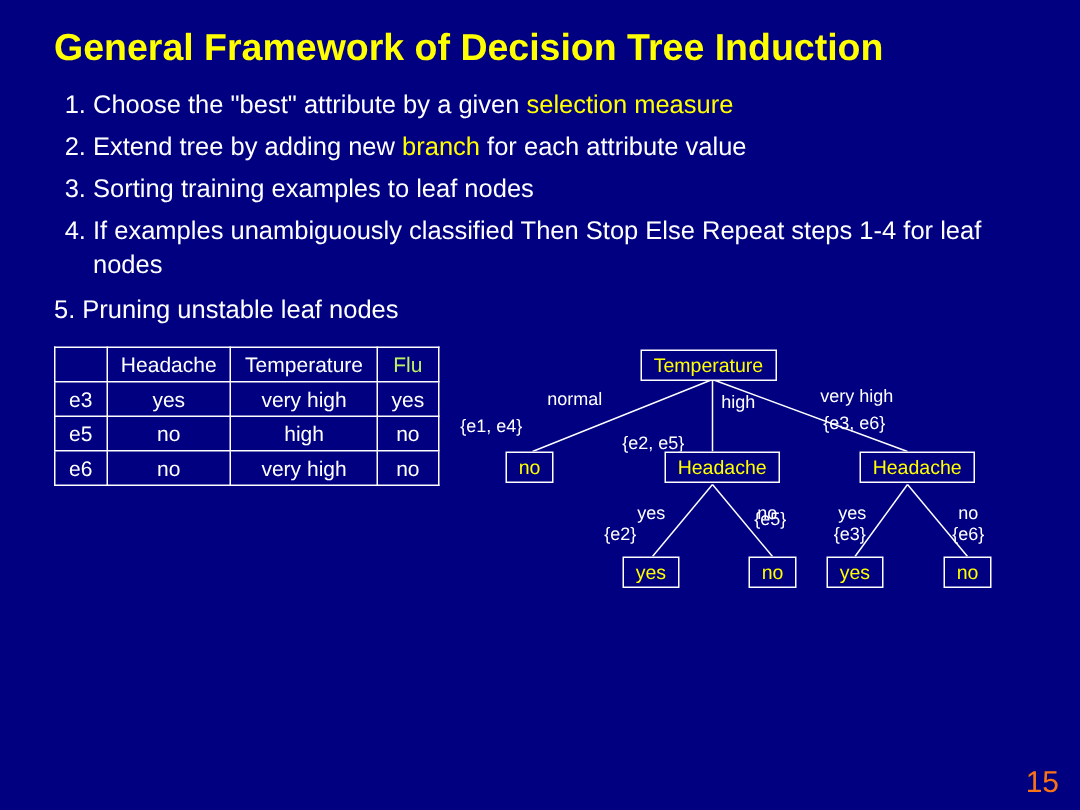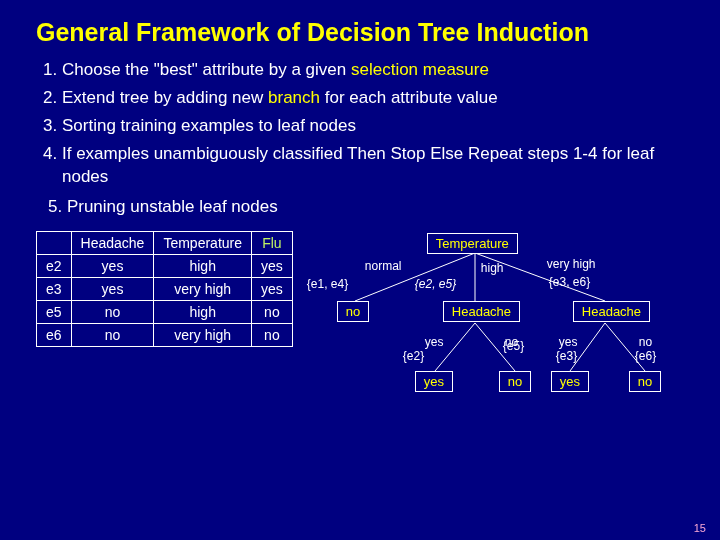--- a/index.html
+++ b/index.html
@@ -31,21 +31,21 @@
     margin: 0 0 8px 0;
     padding-left: 26px;
     line-height: 1.35;
   }
   ol.steps li {
     margin-bottom: 5px;
   }
   .y { color: #ffff00; }
   .aside {
     font-size: 17px;
-    margin: 6px 0 0 12px;
+    margin: 6px 0 0 0;
   }
   .content-row {
     display: flex;
     margin-top: 14px;
     gap: 22px;
   }
   
   .tbl {
     border-collapse: collapse;
     font-size: 14px;
@@ -85,22 +85,22 @@
   }
   svg.edges {
     position: absolute;
     top: 0; left: 0;
     z-index: 1;
   }
   .pagenum {
     position: absolute;
     right: 14px;
     bottom: 6px;
-    color: #f9a8d4;
-    font-size: 11px;
+    color: #f97316;
+    font-size: 20px;
   }
 </style>
 </head>
 <body>
 
 <div class="slide">
 
   <div class="title">General Framework of Decision Tree Induction</div>
 
   <ol class="steps">
@@ -121,26 +121,20 @@
     <table class="tbl">
       <thead>
         <tr>
           <th></th>
           <th>Headache</th>
           <th>Temperature</th>
           <th class="flu">Flu</th>
         </tr>
       </thead>
       <tbody>
-        <tr>
-            <td class="rid">e2</td>
-            <td>yes</td>
-            <td>high</td>
-            <td>yes</td>
-          </tr>
         <tr>
             <td class="rid">e3</td>
             <td>yes</td>
             <td>very high</td>
             <td>yes</td>
           </tr>
         <tr>
             <td class="rid">e5</td>
             <td>no</td>
             <td>high</td>
@@ -166,21 +160,21 @@
         <line x1="290" y1="92" x2="330" y2="140" stroke="#fff"></line>
       </svg>
 
       <div class="node" style="left:112px; top:2px;">Temperature</div>
 
       <div class="ann" style="left:50px; top:28px;">normal</div>
       <div class="ann" style="left:166px; top:30px;">high</div>
       <div class="ann" style="left:232px; top:26px;">very high</div>
 
       <div class="ann" style="left:-8px; top:46px;">{e1, e4}</div>
-      <div class="ann" style="left:100px; top:46px;font-style:italic;">{e2, e5}</div>
+      <div class="ann" style="left:100px; top:57px;">{e2, e5}</div>
       <div class="ann" style="left:234px; top:44px;">{e3, e6}</div>
 
       <div class="node" style="left:22px; top:70px;">no</div>
       <div class="node" style="left:128px; top:70px;">Headache</div>
       <div class="node" style="left:258px; top:70px;">Headache</div>
 
       <div class="ann" style="left:110px; top:104px;">yes</div>
       <div class="ann" style="left:190px; top:104px;">no</div>
       <div class="ann" style="left:244px; top:104px;">yes</div>
       <div class="ann" style="left:324px; top:104px;">no</div>

